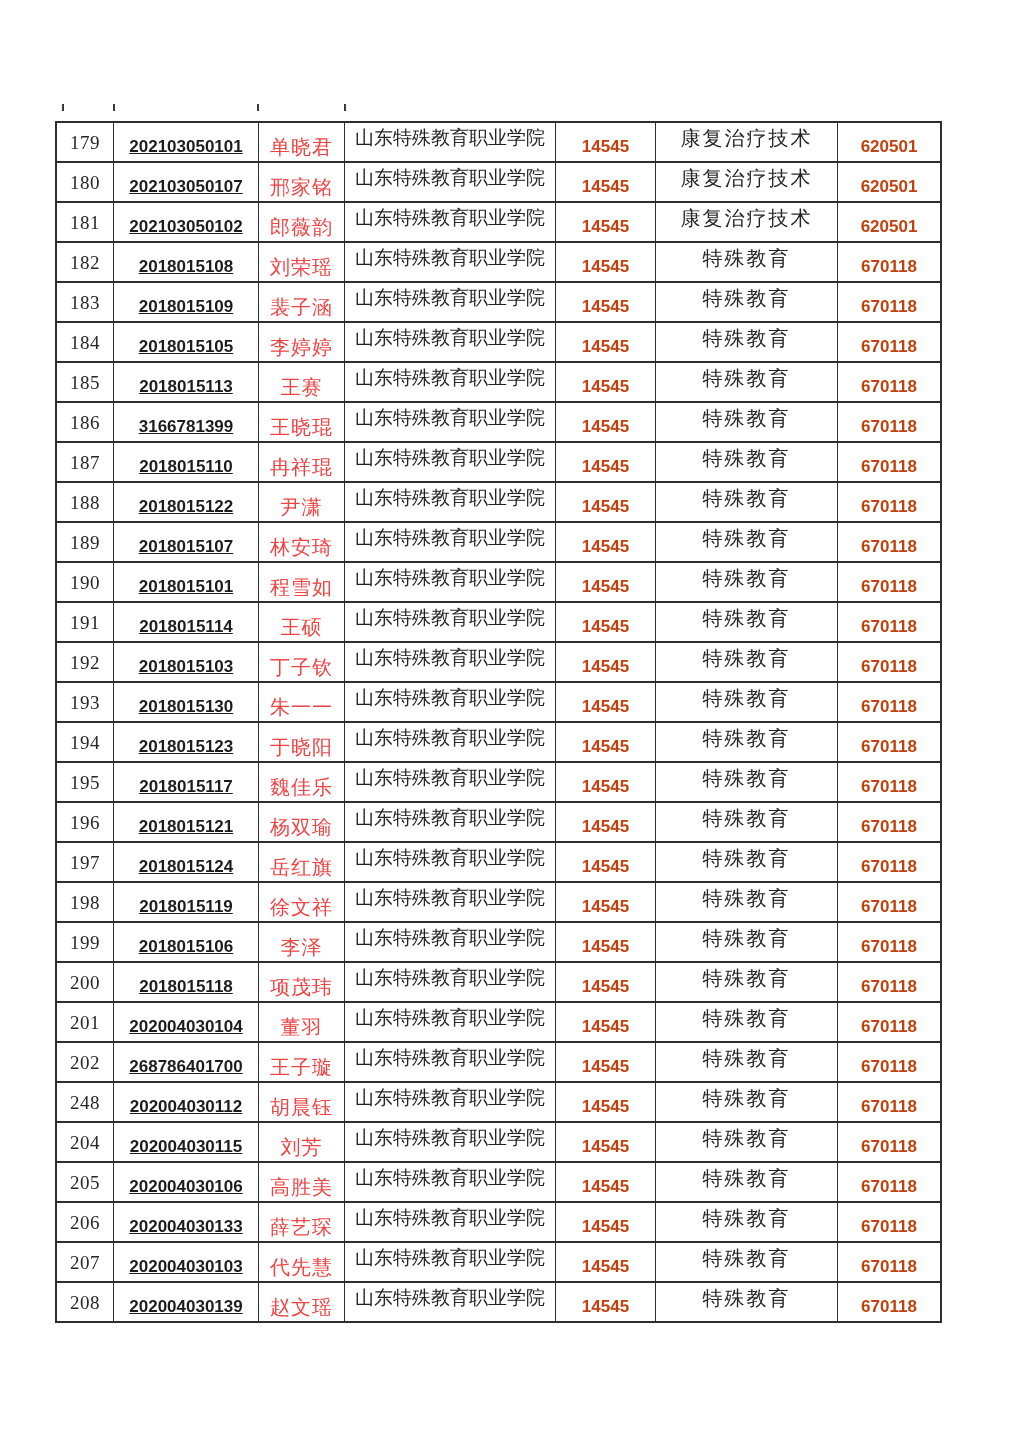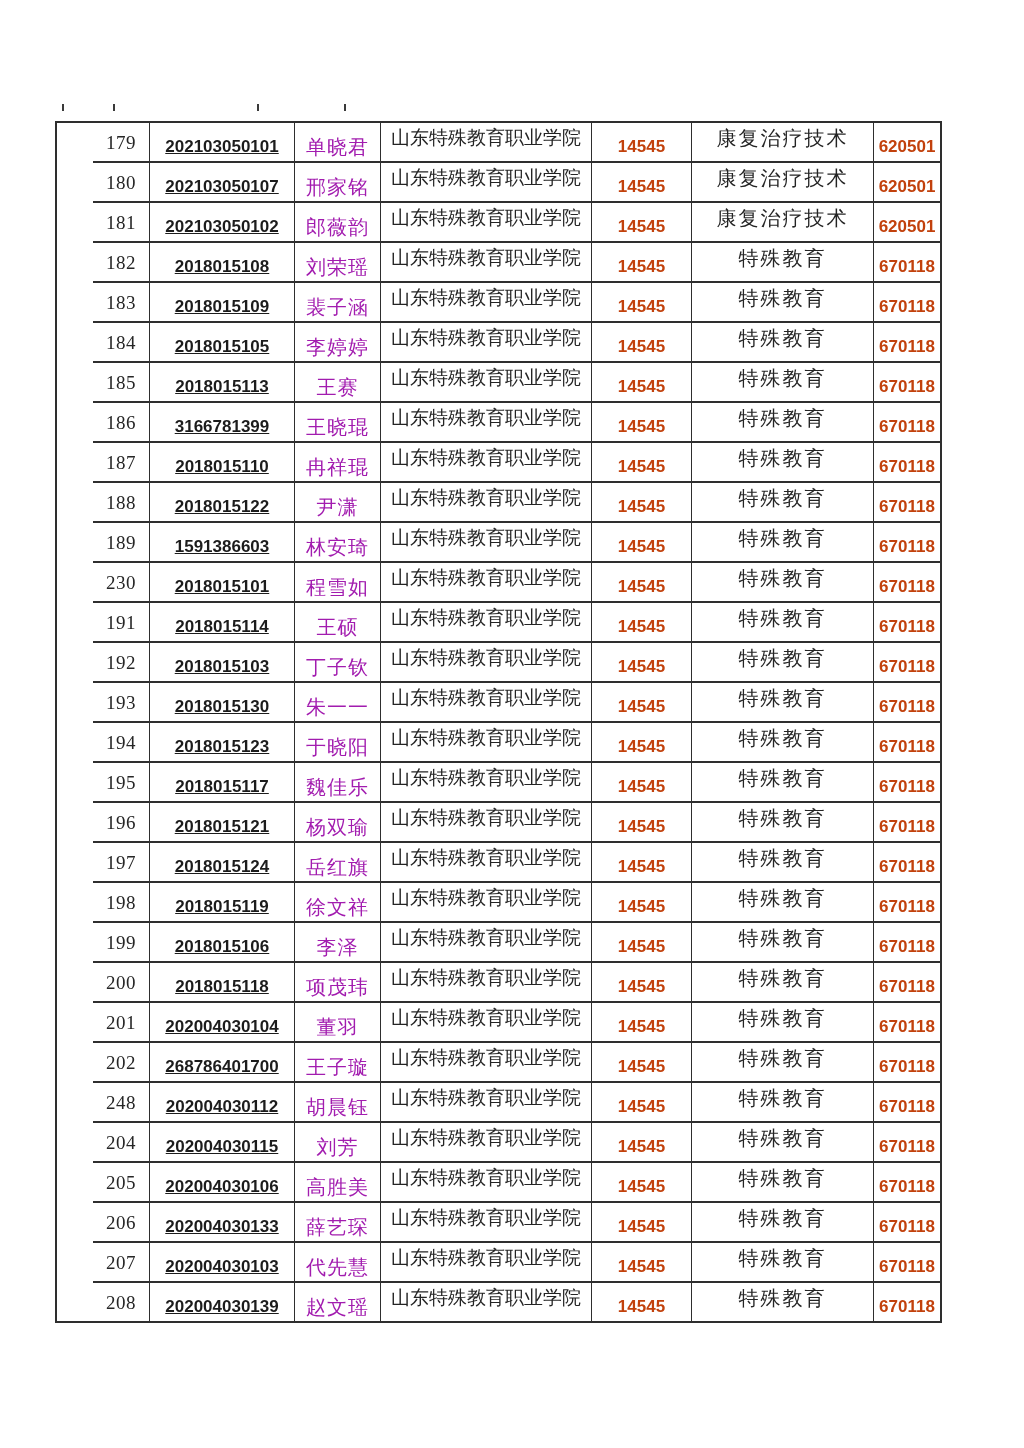--- a/index.html
+++ b/index.html
@@ -25,21 +25,20 @@
     background: #3a3a3a;
   }
   .roster {
     position: absolute;
     left: 55px;
     top: 121px;
     width: 887px;
     border: 2px solid #2e2e2e;
     box-sizing: border-box;
     background: #ffffff;
-    padding-left: 36px;
   }
   .row {
     display: flex;
     height: 40px;
     box-sizing: border-box;
     border-bottom: 2px solid #2e2e2e;
   }
   .row:last-child {
     border-bottom: none;
     height: 38px;
@@ -69,21 +68,21 @@
   .t-id {
     font: 700 17px "Liberation Sans", sans-serif;
     transform: translateY(5px);
     color: #1c1c1c;
     text-decoration: underline;
   }
   .t-name {
     font: 20px "Liberation Serif", serif;
     letter-spacing: 1px;
     transform: translateY(5px);
-    color: #a21caf;
+    color: #ef4444;
   }
   .t-school {
     font: 19px "Liberation Serif", serif;
     transform: translateY(-4px);
     color: #242424;
     text-align: right;
   }
   .t-code {
     font: 700 17px "Liberation Sans", sans-serif;
     transform: translateY(5px);
@@ -334,41 +333,41 @@
         </div>
         <div class="cell c7">
           <span class="t-code">670118</span>
         </div>
       </div>
       <div class="row">
         <div class="cell c1">
           <span class="t-no">189</span>
         </div>
         <div class="cell c2">
-          <span class="t-id">1591386603</span>
+          <span class="t-id">2018015107</span>
         </div>
         <div class="cell c3">
           <span class="t-name">林安琦</span>
         </div>
         <div class="cell c4">
           <span class="t-school">山东特殊教育职业学院</span>
         </div>
         <div class="cell c5">
           <span class="t-code">14545</span>
         </div>
         <div class="cell c6">
           <span class="t-major">特殊教育</span>
         </div>
         <div class="cell c7">
           <span class="t-code">670118</span>
         </div>
       </div>
       <div class="row">
         <div class="cell c1">
-          <span class="t-no">230</span>
+          <span class="t-no">190</span>
         </div>
         <div class="cell c2">
           <span class="t-id">2018015101</span>
         </div>
         <div class="cell c3">
           <span class="t-name">程雪如</span>
         </div>
         <div class="cell c4">
           <span class="t-school">山东特殊教育职业学院</span>
         </div>

